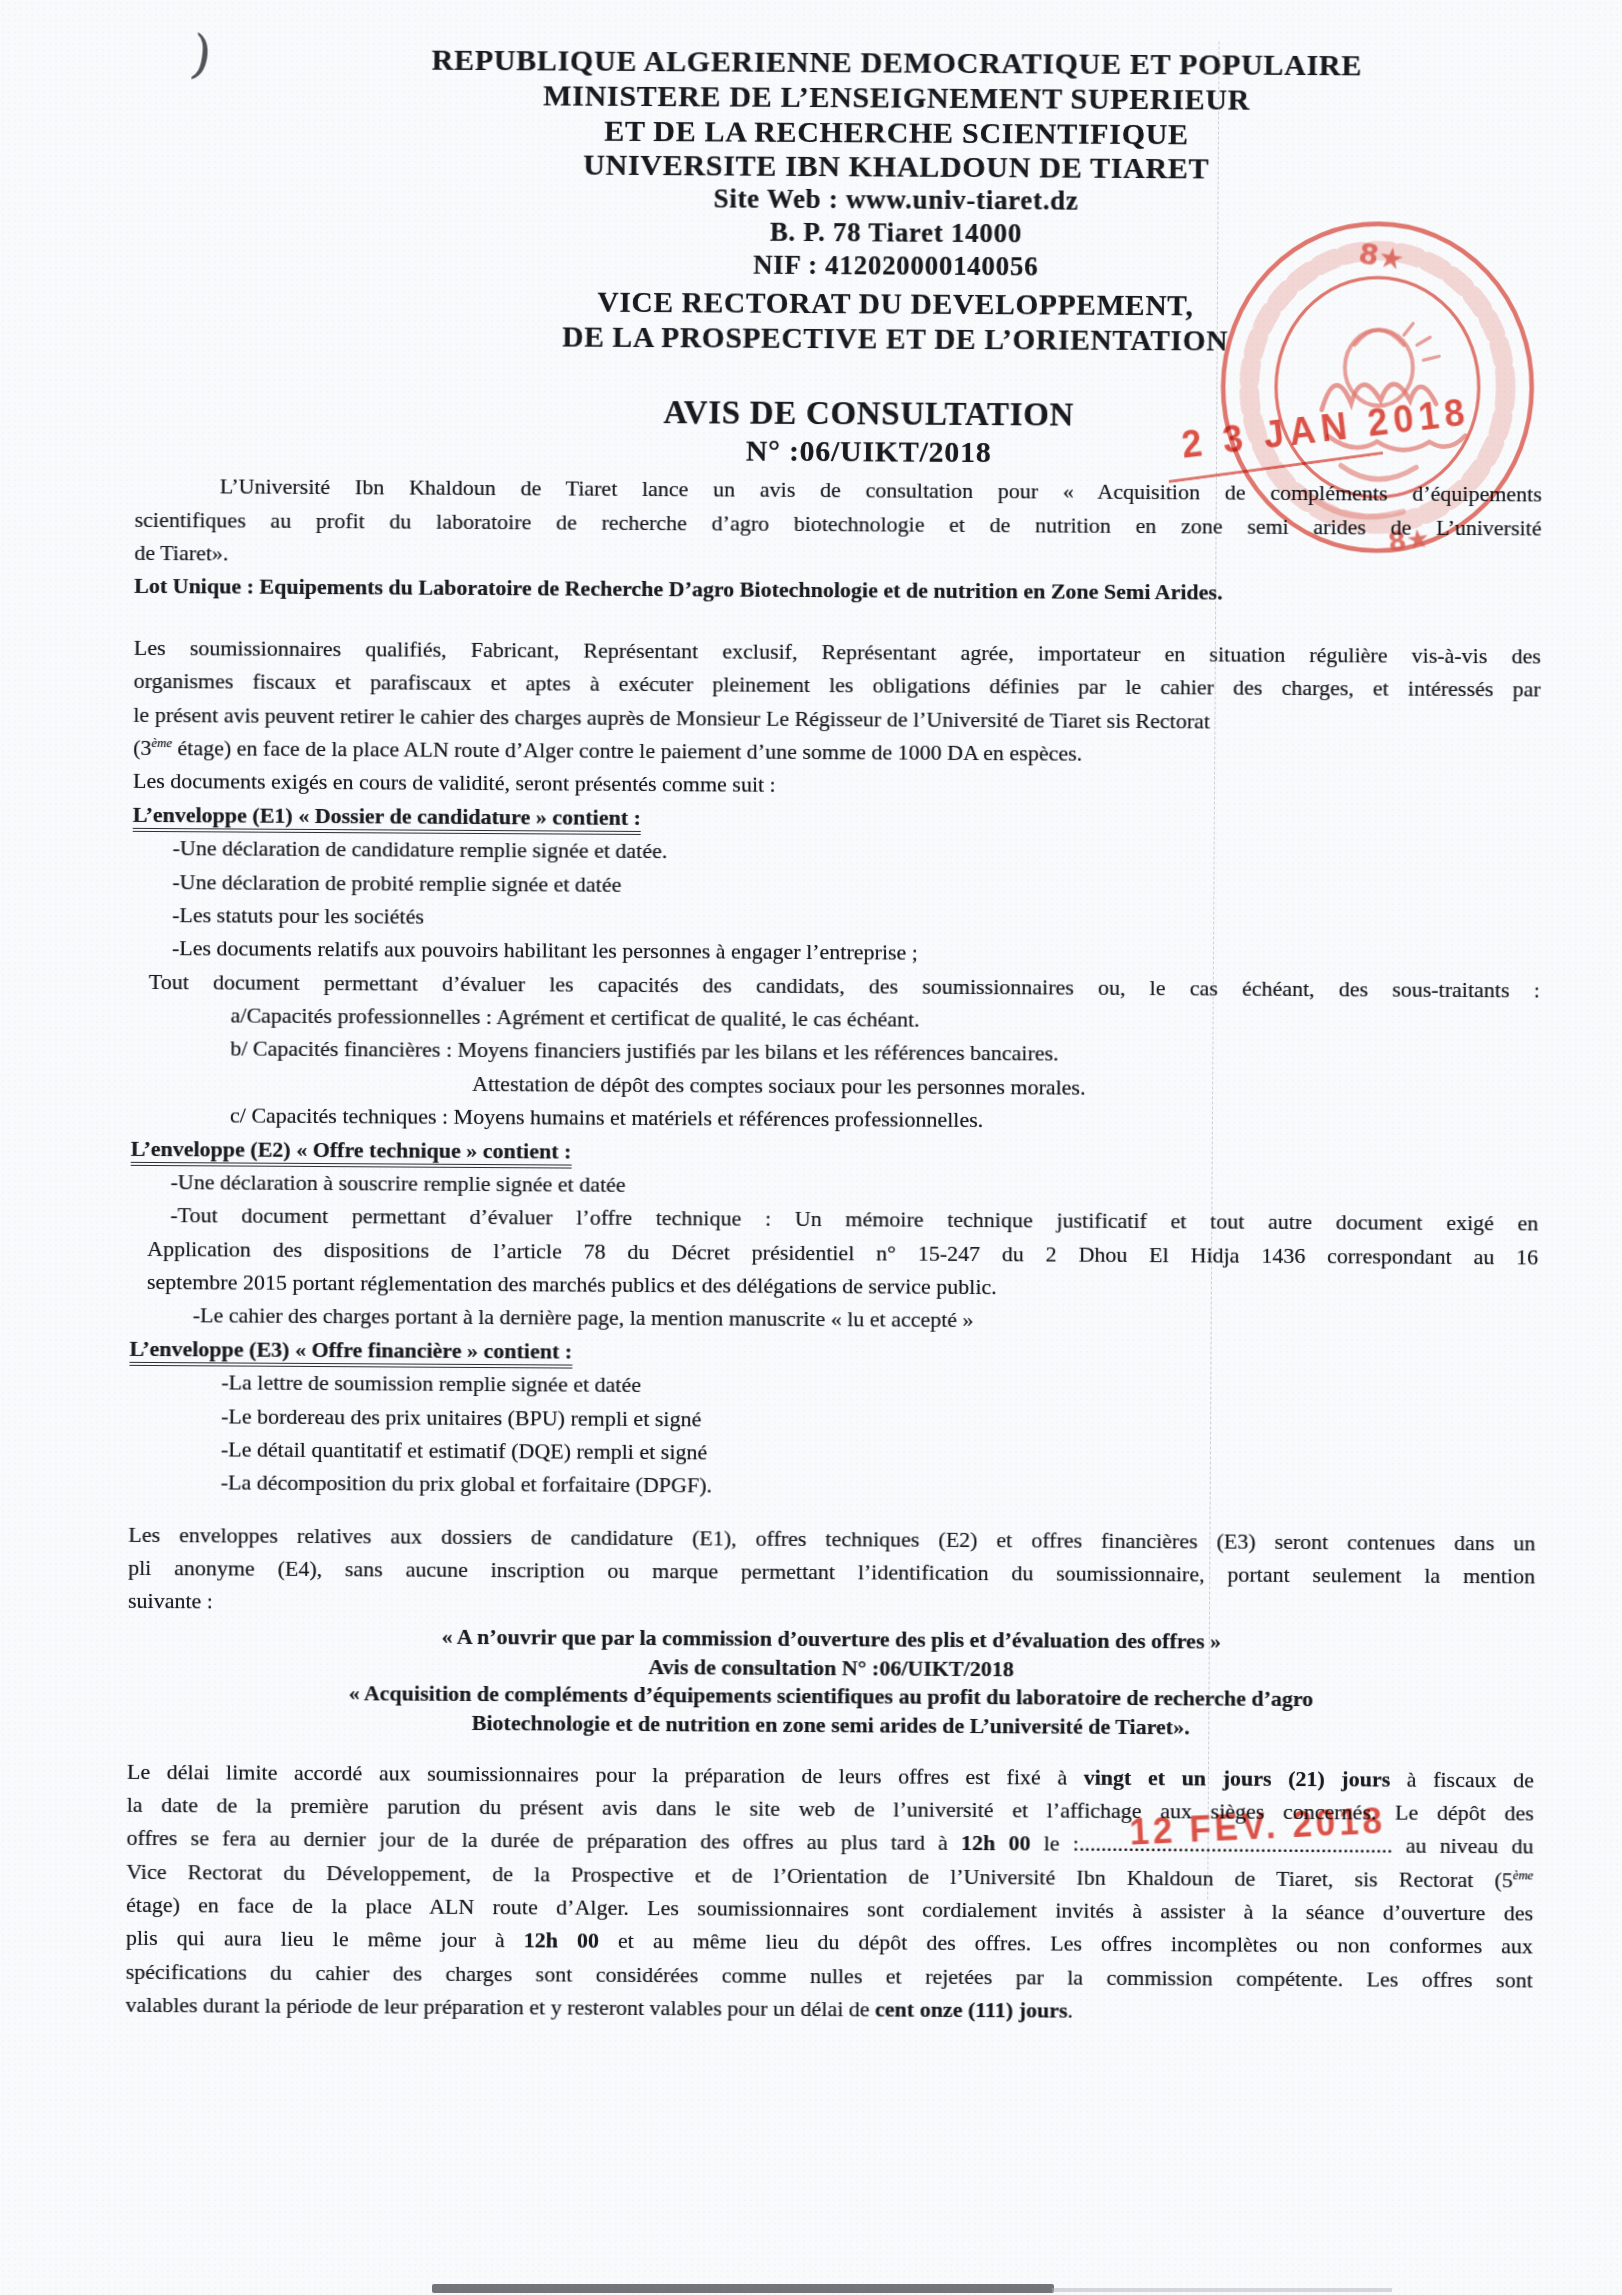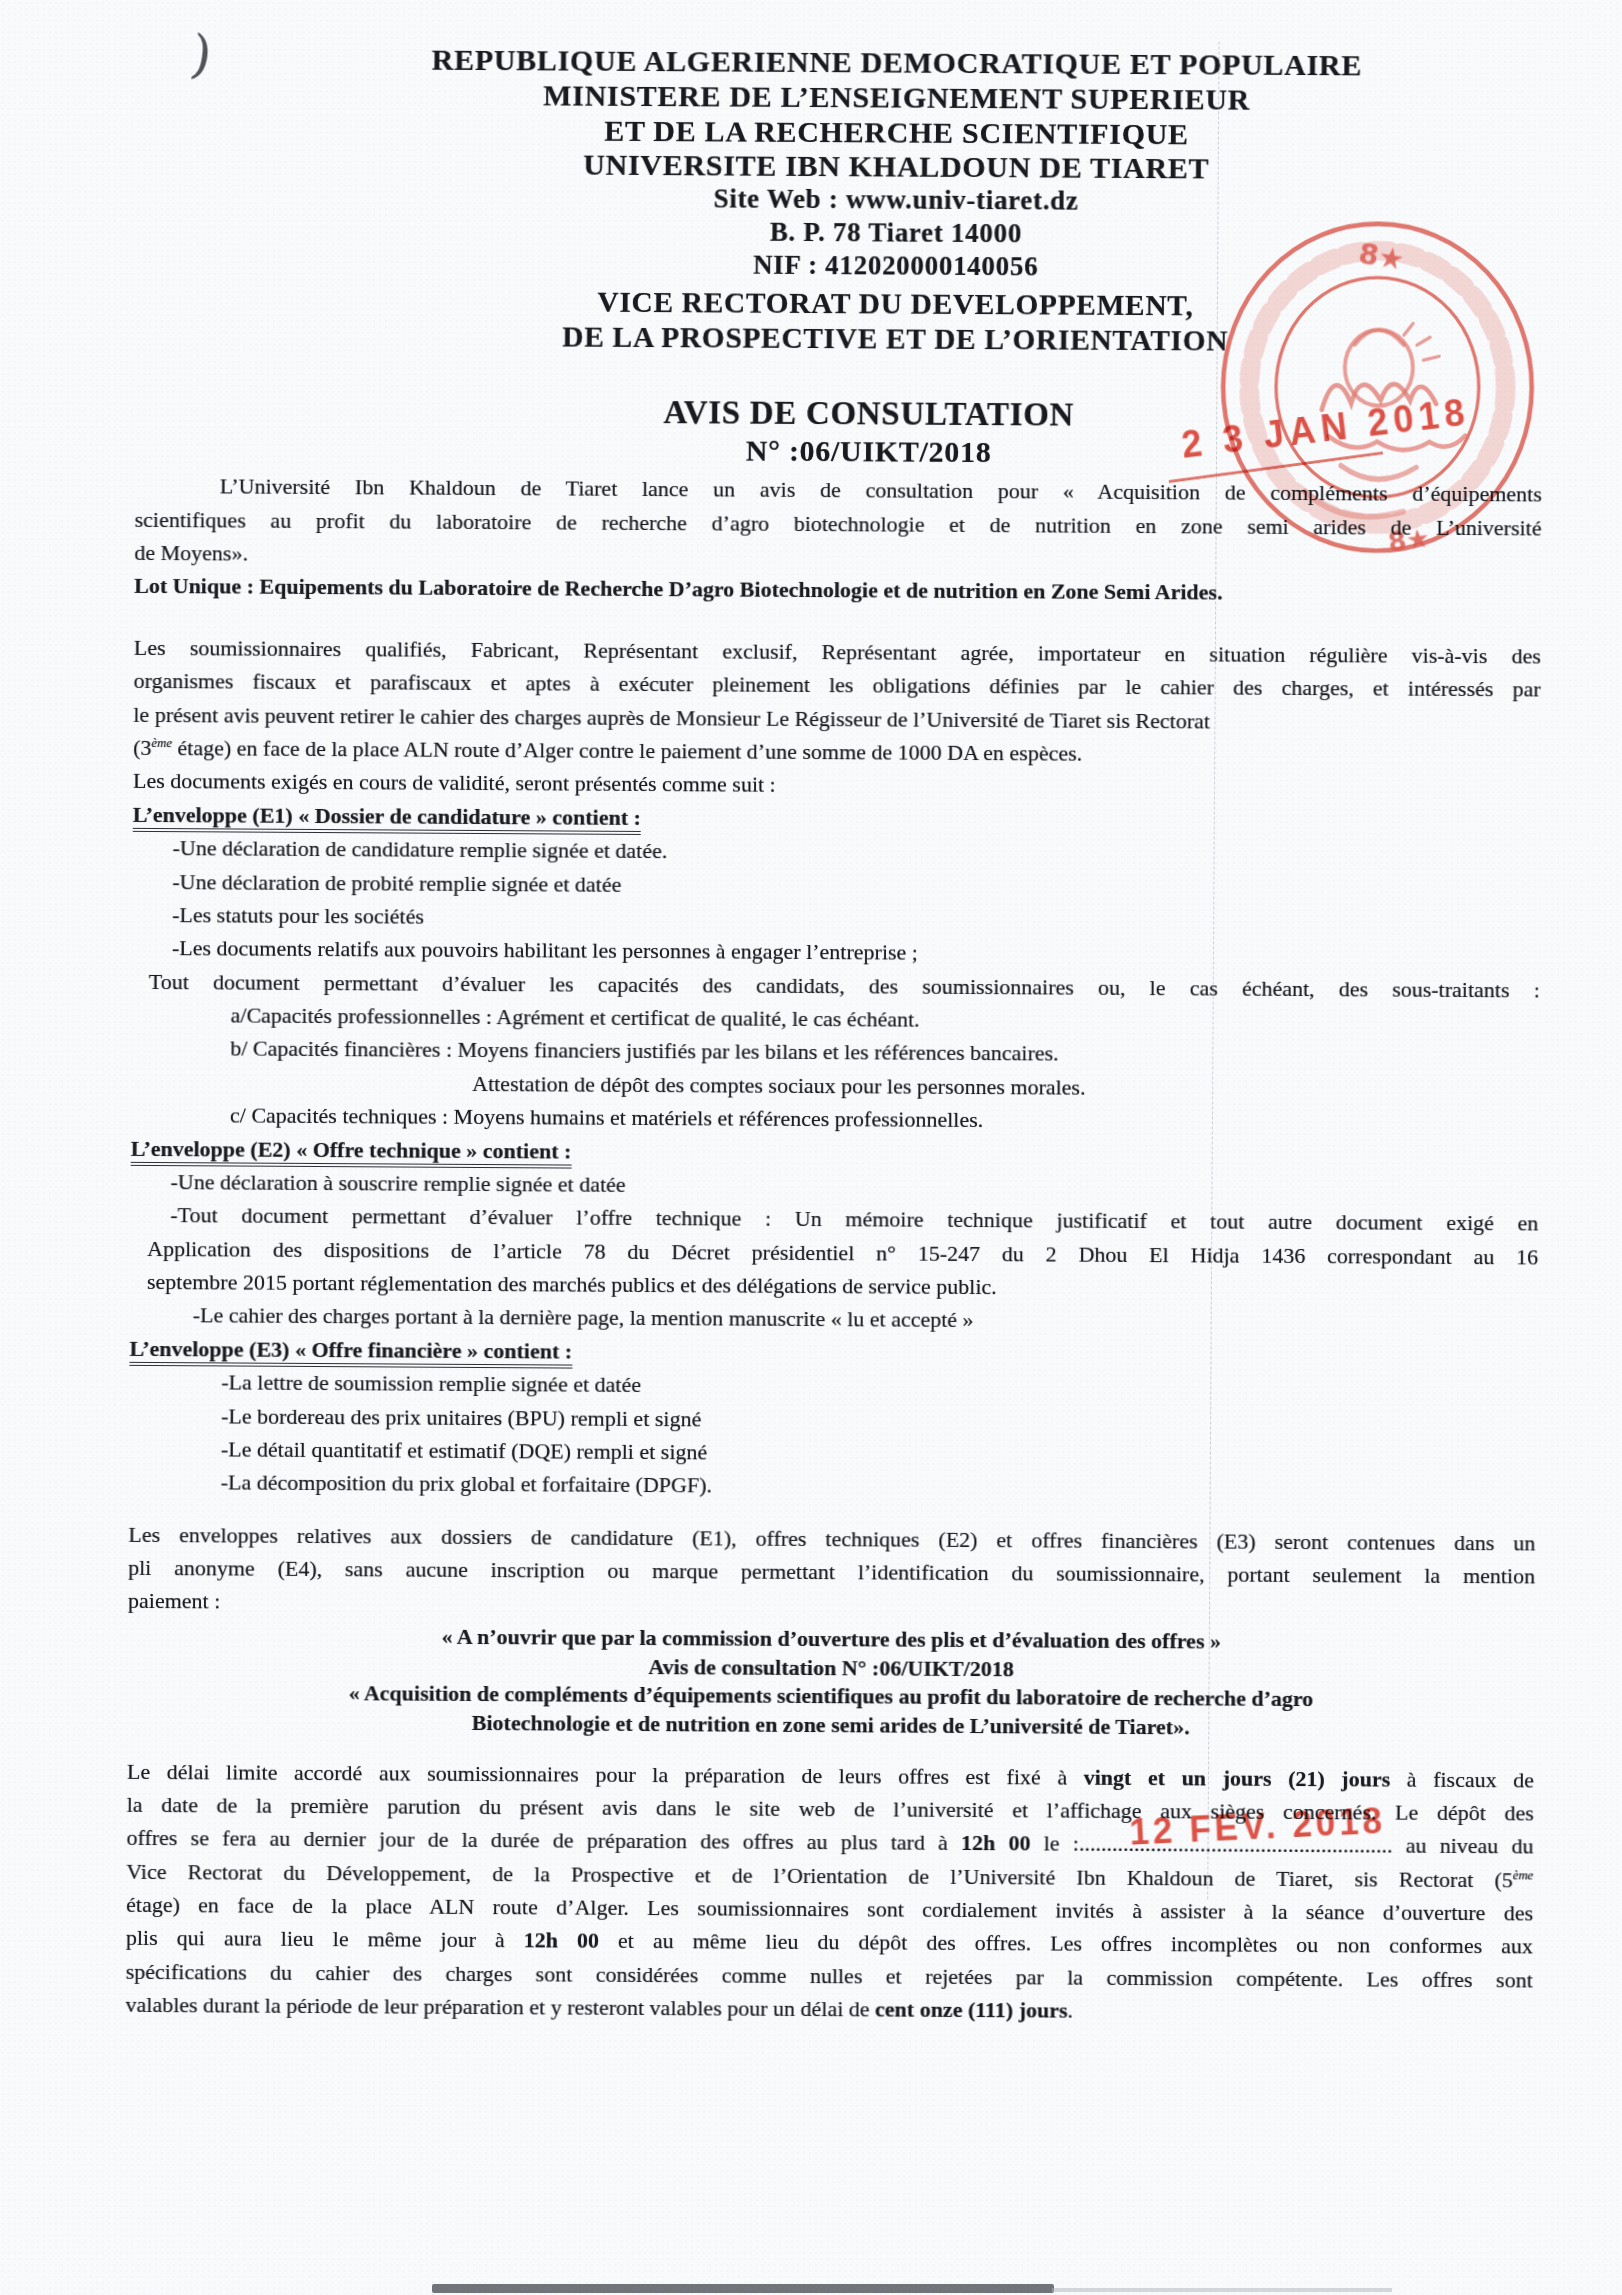--- a/index.html
+++ b/index.html
@@ -60,21 +60,21 @@
           <div class="bline hline center" style="top: 285px; left: 216px; width: 1361px; font-size: 29.4px;"><span>VICE RECTORAT DU DEVELOPPEMENT,</span></div>
           <div class="bline hline center" style="top: 320px; left: 216px; width: 1361px; font-size: 29.4px;"><span>DE LA PROSPECTIVE ET DE L’ORIENTATION</span></div>
         </div>
       <div id="title-layer">
           <div class="bline hline center" style="top: 393px; left: 164px; width: 1413px; font-size: 33px;"><span>AVIS DE CONSULTATION</span></div>
           <div class="bline hline center" style="top: 432px; left: 164px; width: 1413px; font-size: 30px;"><span>N° :06/UIKT/2018</span></div>
         </div>
       <div id="body-layer">
           <div class="bline stretch" style="top: 476px; left: 222px; width: 1322px;"><span>L’Université Ibn Khaldoun de Tiaret lance un avis de consultation pour « Acquisition de compléments d’équipements</span></div>
           <div class="bline stretch" style="top: 510px; left: 137px; width: 1407px;"><span>scientifiques au profit du laboratoire de recherche d’agro biotechnologie et de nutrition en zone semi arides de L’université</span></div>
-          <div class="bline" style="top: 543px; left: 137px; width: 1407px;"><span>de Moyens».</span></div>
+          <div class="bline" style="top: 543px; left: 137px; width: 1407px;"><span>de Tiaret».</span></div>
           <div class="bline b" style="top: 576px; left: 137px; width: 1407px;"><span>Lot Unique : Equipements du Laboratoire de Recherche D’agro Biotechnologie et de nutrition en Zone Semi Arides.</span></div>
           <div class="bline stretch" style="top: 638px; left: 137px; width: 1407px;"><span>Les soumissionnaires qualifiés, Fabricant, Représentant exclusif, Représentant agrée, importateur en situation régulière vis-à-vis des</span></div>
           <div class="bline stretch" style="top: 671px; left: 137px; width: 1407px;"><span>organismes fiscaux et parafiscaux et aptes à exécuter pleinement les obligations définies par le cahier des charges, et intéressés par</span></div>
           <div class="bline" style="top: 705px; left: 137px; width: 1407px;"><span>le présent avis peuvent retirer le cahier des charges auprès de Monsieur Le Régisseur de l’Université de Tiaret sis Rectorat</span></div>
           <div class="bline" style="top: 738px; left: 137px; width: 1407px;"><span>(3</span><sup>ème</sup><span> étage) en face de la place ALN route d’Alger contre le paiement d’une somme de 1000 DA en espèces.</span></div>
           <div class="bline" style="top: 771px; left: 137px; width: 1407px;"><span>Les documents exigés en cours de validité, seront présentés comme suit :</span></div>
           <div class="bline b u" style="top: 805px; left: 137px; width: 1407px;"><span>L’enveloppe (E1)  « Dossier de candidature » contient :</span></div>
           <div class="bline" style="top: 838px; left: 177px; width: 1368px;"><span>-Une déclaration de candidature remplie signée et datée.</span></div>
           <div class="bline" style="top: 872px; left: 177px; width: 1368px;"><span>-Une déclaration de probité  remplie signée et datée</span></div>
           <div class="bline" style="top: 905px; left: 177px; width: 1368px;"><span>-Les statuts pour les sociétés</span></div>
@@ -90,21 +90,21 @@
           <div class="bline stretch" style="top: 1239px; left: 154px; width: 1391px;"><span>Application des dispositions de l’article 78 du Décret présidentiel n° 15-247 du 2 Dhou El Hidja 1436 correspondant au 16</span></div>
           <div class="bline" style="top: 1272px; left: 154px; width: 1391px;"><span>septembre 2015 portant réglementation des marchés publics et des délégations de service public.</span></div>
           <div class="bline" style="top: 1305px; left: 200px; width: 1345px;"><span>-Le cahier des charges portant à la dernière page, la mention manuscrite « lu et accepté »</span></div>
           <div class="bline b u" style="top: 1339px; left: 137px; width: 1407px;"><span>L’enveloppe (E3)  « Offre financière » contient :</span></div>
           <div class="bline" style="top: 1372px; left: 229px; width: 1315px;"><span>-La lettre de soumission remplie signée et datée</span></div>
           <div class="bline" style="top: 1406px; left: 229px; width: 1315px;"><span>-Le bordereau des prix unitaires (BPU) rempli  et signé</span></div>
           <div class="bline" style="top: 1439px; left: 229px; width: 1315px;"><span>-Le détail quantitatif et estimatif (DQE) rempli  et signé</span></div>
           <div class="bline" style="top: 1472px; left: 229px; width: 1315px;"><span>-La décomposition du prix global et forfaitaire (DPGF).</span></div>
           <div class="bline stretch" style="top: 1525px; left: 137px; width: 1407px;"><span>Les enveloppes relatives aux dossiers de candidature (E1), offres techniques (E2) et offres financières (E3) seront contenues dans un</span></div>
           <div class="bline stretch" style="top: 1558px; left: 137px; width: 1407px;"><span>pli anonyme (E4), sans aucune inscription ou marque permettant l’identification du soumissionnaire, portant seulement la mention</span></div>
-          <div class="bline" style="top: 1591px; left: 137px; width: 1407px;"><span>paiement :</span></div>
+          <div class="bline" style="top: 1591px; left: 137px; width: 1407px;"><span>suivante :</span></div>
           <div class="bline b center" style="top: 1625px; left: 137px; width: 1407px;"><span>« A n’ouvrir que par la commission d’ouverture des plis et d’évaluation des offres »</span></div>
           <div class="bline b center" style="top: 1654px; left: 137px; width: 1407px;"><span>Avis de consultation N° :06/UIKT/2018</span></div>
           <div class="bline b center" style="top: 1682px; left: 137px; width: 1407px;"><span>« Acquisition de compléments d’équipements scientifiques au profit du laboratoire de recherche d’agro</span></div>
           <div class="bline b center" style="top: 1711px; left: 137px; width: 1407px;"><span>Biotechnologie et de nutrition en zone semi arides de L’université de Tiaret».</span></div>
           <div class="bline stretch" style="top: 1762px; left: 137px; width: 1407px;"><span>Le délai limite accordé aux soumissionnaires pour la préparation de leurs offres est fixé à </span><span class="b">vingt et un jours (21) jours</span><span> à fiscaux de</span></div>
           <div class="bline stretch" style="top: 1795px; left: 137px; width: 1407px;"><span>la date de la première parution du présent avis dans le site web de l’université et l’affichage aux sièges concernés. Le dépôt des</span></div>
           <div class="bline stretch" style="top: 1828px; left: 137px; width: 1407px;"><span>offres se fera au dernier jour de la durée de préparation des offres au plus tard à </span><span class="b">12h 00</span><span> le :......................................................... au niveau du</span></div>
           <div class="bline stretch" style="top: 1862px; left: 137px; width: 1407px;"><span>Vice Rectorat du Développement, de la Prospective et de l’Orientation de l’Université Ibn Khaldoun de Tiaret, sis Rectorat  (5</span><sup>ème</sup></div>
           <div class="bline stretch" style="top: 1895px; left: 137px; width: 1407px;"><span>étage) en face de la place ALN route d’Alger. Les soumissionnaires sont cordialement invités à assister à la séance d’ouverture des</span></div>
           <div class="bline stretch" style="top: 1928px; left: 137px; width: 1407px;"><span>plis qui aura lieu le même jour à </span><span class="b">12h 00</span><span> et au même lieu du dépôt des offres. Les offres incomplètes ou non conformes aux</span></div>

